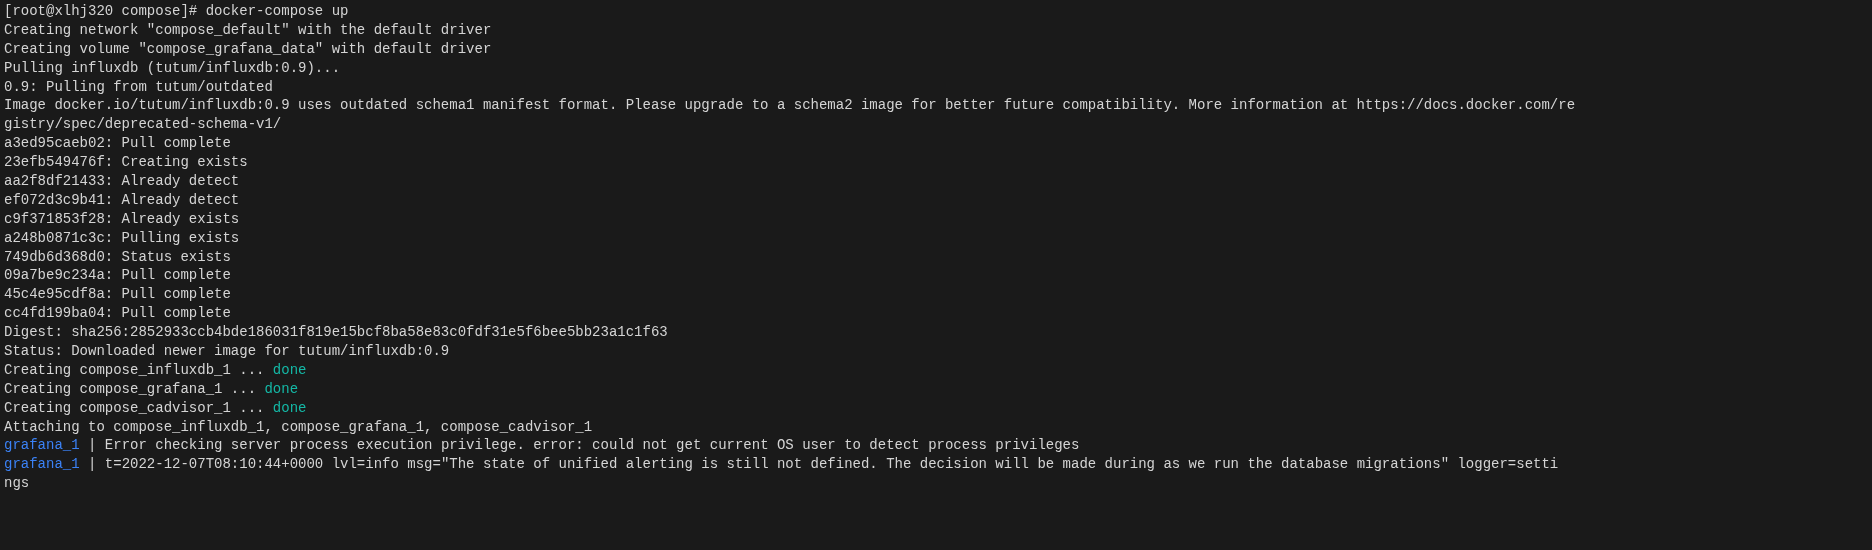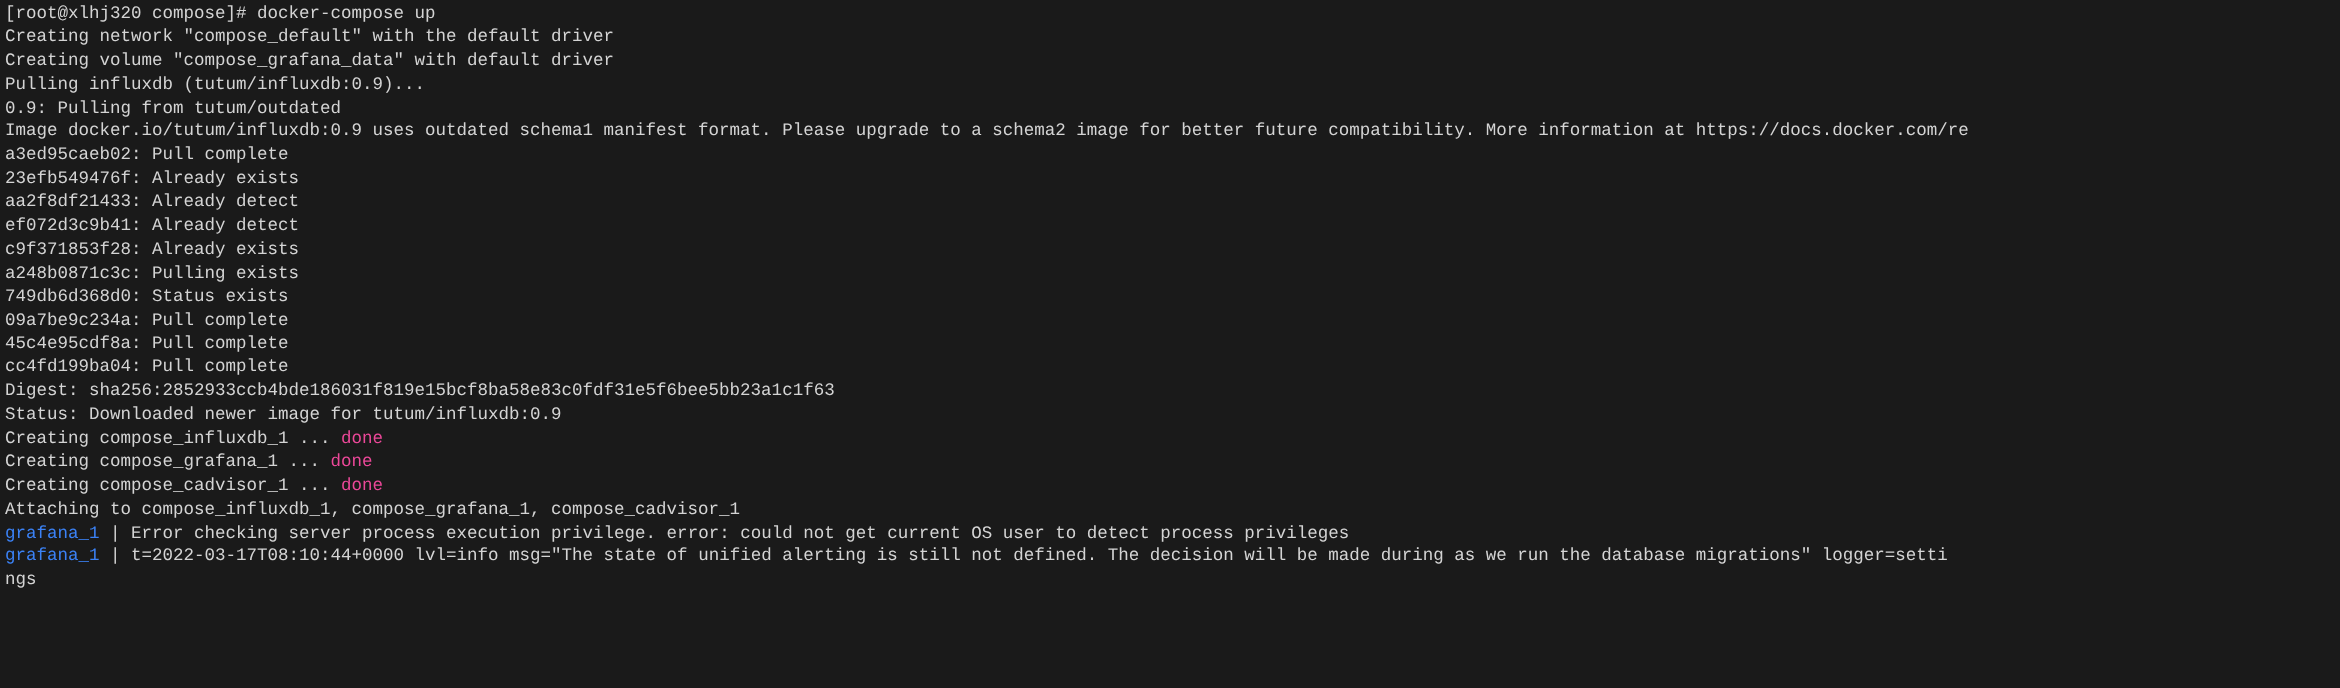--- a/index.html
+++ b/index.html
@@ -11,40 +11,41 @@
       line-height: 1.35;
       padding: 2px 4px;
       white-space: nowrap;
       overflow: hidden;
       width: 1872px;
       height: 550px;
     }
     .line { display: block; }
     .prompt-host { color: #d4d4d4; }
     .cmd-text { color: #d4d4d4; }
-    .done { color: #ec4899; }
+    .done { color: #14b8a6; }
     .svc { color: #3b82f6; }
     .pipe { color: #d4d4d4; }
   </style>
 </head>
 <body>
 
 <div>
 
   <span class="line"><span class="prompt-host">[root@xlhj320 compose]#</span> <span class="cmd-text">docker-compose up</span></span>
 
   <span class="line">Creating network "compose_default" with the default driver</span>
   <span class="line">Creating volume "compose_grafana_data" with default driver</span>
   <span class="line">Pulling influxdb (tutum/influxdb:0.9)...</span>
   <span class="line">0.9: Pulling from tutum/outdated</span>
   <span class="line">Image docker.io/tutum/influxdb:0.9 uses outdated schema1 manifest format. Please upgrade to a schema2 image for better future compatibility. More information at https://docs.docker.com/re</span>
+  <span class="line">gistry/spec/deprecated-schema-v1/</span>
 
   <div id="layers">
       <span class="line">a3ed95caeb02: Pull complete</span>
-      <span class="line">23efb549476f: Already exists</span>
+      <span class="line">23efb549476f: Creating exists</span>
       <span class="line">aa2f8df21433: Already detect</span>
       <span class="line">ef072d3c9b41: Already detect</span>
       <span class="line">c9f371853f28: Already exists</span>
       <span class="line">a248b0871c3c: Pulling exists</span>
       <span class="line">749db6d368d0: Status exists</span>
       <span class="line">09a7be9c234a: Pull complete</span>
       <span class="line">45c4e95cdf8a: Pull complete</span>
       <span class="line">cc4fd199ba04: Pull complete</span>
     </div>
 
@@ -54,18 +55,18 @@
   <div id="creates">
       <span class="line"><span>Creating compose_influxdb_1 ... </span><span class="done">done</span></span>
       <span class="line"><span>Creating compose_grafana_1  ... </span><span class="done">done</span></span>
       <span class="line"><span>Creating compose_cadvisor_1 ... </span><span class="done">done</span></span>
     </div>
 
   <span class="line">Attaching to compose_influxdb_1, compose_grafana_1, compose_cadvisor_1</span>
 
   <div id="logs">
       <span class="line"><span class="svc">grafana_1   </span><span class="pipe">| </span><span>Error checking server process execution privilege. error: could not get current OS user to detect process privileges</span></span>
-      <span class="line"><span class="svc">grafana_1   </span><span class="pipe">| </span><span>t=2022-03-17T08:10:44+0000 lvl=info msg="The state of unified alerting is still not defined. The decision will be made during as we run the database migrations" logger=setti</span></span>
+      <span class="line"><span class="svc">grafana_1   </span><span class="pipe">| </span><span>t=2022-12-07T08:10:44+0000 lvl=info msg="The state of unified alerting is still not defined. The decision will be made during as we run the database migrations" logger=setti</span></span>
     </div>
 
   <span class="line">ngs</span>
 
 </div>
 
 </body></html>

